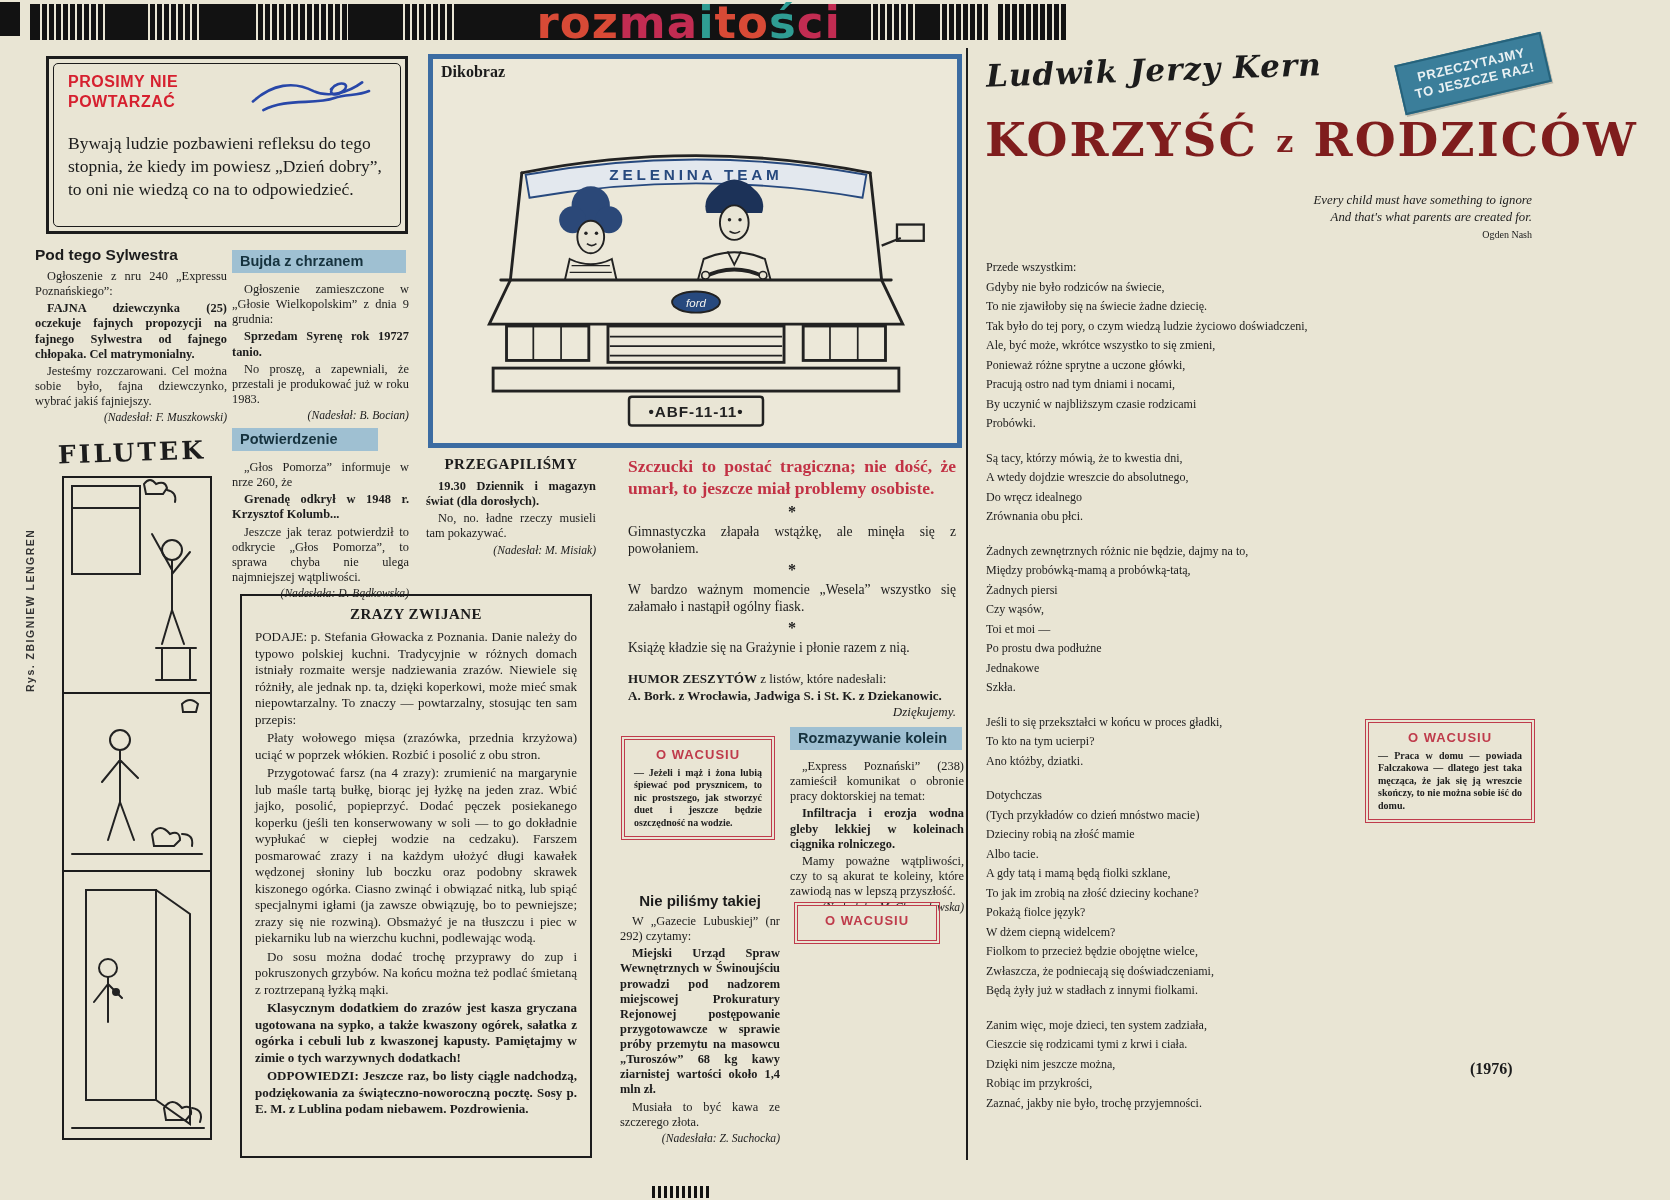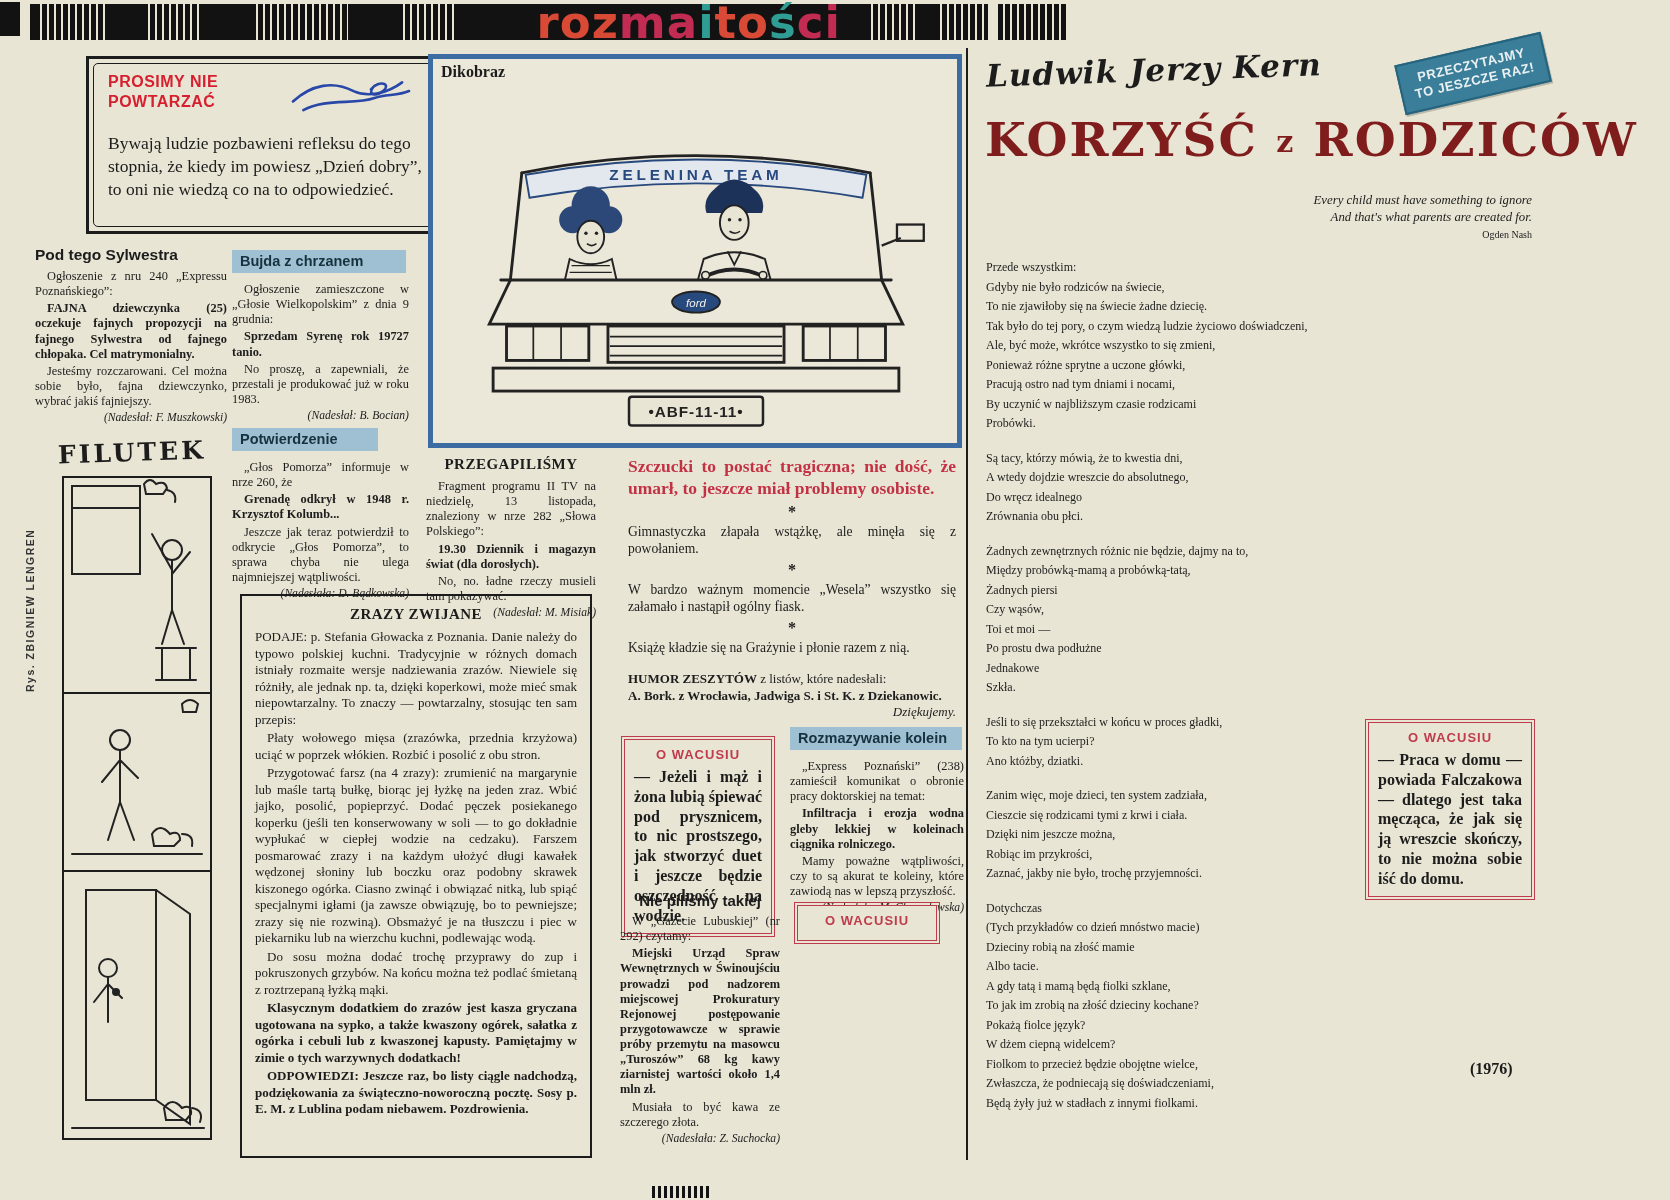--- a/index.html
+++ b/index.html
@@ -21,28 +21,28 @@
   
   .small{font-size:12.4px;line-height:1.22;text-align:justify;}
   .small p{margin:0 0 2px 0;text-indent:12px;}
   .small p.nofirst{text-indent:0;}
   .boldp{font-weight:bold;}
   .byline{text-align:right;font-style:italic;font-size:11.6px;text-indent:0 !important;}
   .sans-head{font-family:"Liberation Sans",sans-serif;font-weight:bold;font-size:15.5px;}
   .blue-head{font-family:"Liberation Sans",sans-serif;font-weight:bold;font-size:14.5px;background:#9fc0d2;color:#16323e;padding:3px 8px 4px 8px;}
   .center-head{font-weight:bold;font-size:15px;text-align:center;letter-spacing:.5px;margin:0 0 6px 0;}
   
-  .prosimy{left:46px;top:56px;width:362px;height:178px;border:3px solid #1c1c1c;border-radius:0;padding:4px;box-sizing:border-box;margin-left:40px;}
+  .prosimy{left:46px;top:56px;width:362px;height:178px;border:3px solid #1c1c1c;border-radius:0;padding:4px;box-sizing:border-box;}
   .prosimy-inner{width:100%;height:100%;border:1.5px solid #1c1c1c;border-radius:5px;box-sizing:border-box;padding:8px 14px;}
   .prosimy-title{color:#d6202f;font-family:"Liberation Sans",sans-serif;font-weight:bold;font-size:16px;line-height:1.25;white-space:pre-line;letter-spacing:.5px;}
   .prosimy-body{font-size:17.5px;line-height:1.3;margin-top:8px;}
   
   .wac{border:1.5px solid #bf3b4b;outline:1.5px solid #bf3b4b;outline-offset:2.5px;padding:7px 9px;box-sizing:border-box;background:#e9e5d4;}
   .wac-title{color:#bf3b4b;font-family:"Liberation Sans",sans-serif;font-weight:bold;font-size:13px;text-align:center;letter-spacing:1px;margin:0 0 5px 0;}
-  .wac-body{font-size:16px;line-height:1.24;text-align:justify;font-weight:bold;}
+  .wac-body{font-size:10px;line-height:1.24;text-align:justify;font-weight:bold;}
   
   .panel{width:150px;border:2px solid #1c1c1c;background:#e9e5d4;box-sizing:border-box;}
   .filutek{font-family:"DejaVu Serif",serif;font-weight:bold;font-size:25px;letter-spacing:3px;transform:rotate(-2deg);}
   .rot-credit{left:24px;top:692px;transform:rotate(-90deg);transform-origin:0 0;white-space:nowrap;font-family:"Liberation Sans",sans-serif;font-weight:bold;font-size:10.5px;letter-spacing:1.5px;color:#333;}
   
   .cartoon{left:428px;top:54px;width:534px;height:394px;border:5px solid #3c6ca2;box-sizing:border-box;background:#ece8d9;padding:4px 8px;}
   .dikobraz{font-weight:bold;font-size:16px;}
   
   .szczucki{color:#c23245;font-weight:bold;font-size:17.5px;line-height:1.25;text-align:justify;}
   .star{text-align:center;font-size:16px;font-weight:bold;margin:3px 0;}
@@ -175,21 +175,20 @@
 <div class="abs small" style="left:232px;top:460px;width:177px;">
   <p>„Głos Pomorza” informuje w nrze 260, że</p>
   <p class="boldp">Grenadę odkrył w 1948 r. Krzysztof Kolumb...</p>
   <p>Jeszcze jak teraz potwierdził to odkrycie „Głos Pomorza”, to sprawa chyba nie ulega najmniejszej wątpliwości.</p>
   <p class="byline">(Nadesłała: D. Bądkowska)</p>
 </div>
 
 <div class="abs" style="left:426px;top:456px;width:170px;">
   <div class="center-head">PRZEGAPILIŚMY</div>
   <div class="small">
-    <p>Fragment programu II TV na niedzielę, 13 listopada, znaleziony w nrze 282 „Słowa Polskiego”:</p>
     <p class="boldp">19.30 Dziennik i magazyn świat (dla dorosłych).</p>
     <p>No, no. ładne rzeczy musieli tam pokazywać.</p>
     <p class="byline">(Nadesłał: M. Misiak)</p>
   </div>
 </div>
 
 <div class="abs zrazy-box">
   <div class="center-head">ZRAZY ZWIJANE</div>
   <div class="small">
     <p class="nofirst">PODAJE: p. Stefania Głowacka z Poznania. Danie należy do typowo polskiej kuchni. Tradycyjnie w różnych domach istniały rozmaite wersje nadziewania zrazów. Niewiele się różniły, ale jednak np. ta, dzięki koperkowi, może mieć smak niepowtarzalny. To znaczy — powtarzalny, stosując ten sam przepis:</p>
@@ -331,35 +330,35 @@
 Między probówką-mamą a probówką-tatą,
 Żadnych piersi
 Czy wąsów,
 Toi et moi —
 Po prostu dwa podłużne
 Jednakowe
 Szkła.</p>
   <p>Jeśli to się przekształci w końcu w proces gładki,
 To kto na tym ucierpi?
 Ano któżby, dziatki.</p>
-  <p>Zanim więc, moje dzieci, ten system zadziała,
-Cieszcie się rodzicami tymi z krwi i ciała.
-Dzięki nim jeszcze można,
-Robiąc im przykrości,
-Zaznać, jakby nie było, trochę przyjemności.</p>
   <p>Dotychczas
 (Tych przykładów co dzień mnóstwo macie)
 Dzieciny robią na złość mamie
 Albo tacie.
 A gdy tatą i mamą będą fiolki szklane,
 To jak im zrobią na złość dzieciny kochane?
 Pokażą fiolce język?
 W dżem ciepną widelcem?
 Fiolkom to przecież będzie obojętne wielce,
 Zwłaszcza, że podniecają się doświadczeniami,
 Będą żyły już w stadłach z innymi fiolkami.</p>
+  <p>Zanim więc, moje dzieci, ten system zadziała,
+Cieszcie się rodzicami tymi z krwi i ciała.
+Dzięki nim jeszcze można,
+Robiąc im przykrości,
+Zaznać, jakby nie było, trochę przyjemności.</p>
 </div>
 <div class="abs year" style="left:1470px;top:1046px;margin-top:14px;">(1976)</div>
 
 <div class="abs wac" style="left:1368px;top:722px;width:164px;">
   <div class="wac-title">O WACUSIU</div>
   <div class="wac-body">— Praca w domu — powiada Falczakowa — dlatego jest taka męcząca, że jak się ją wreszcie skończy, to nie można sobie iść do domu.</div>
 </div>
 
 </body></html>

